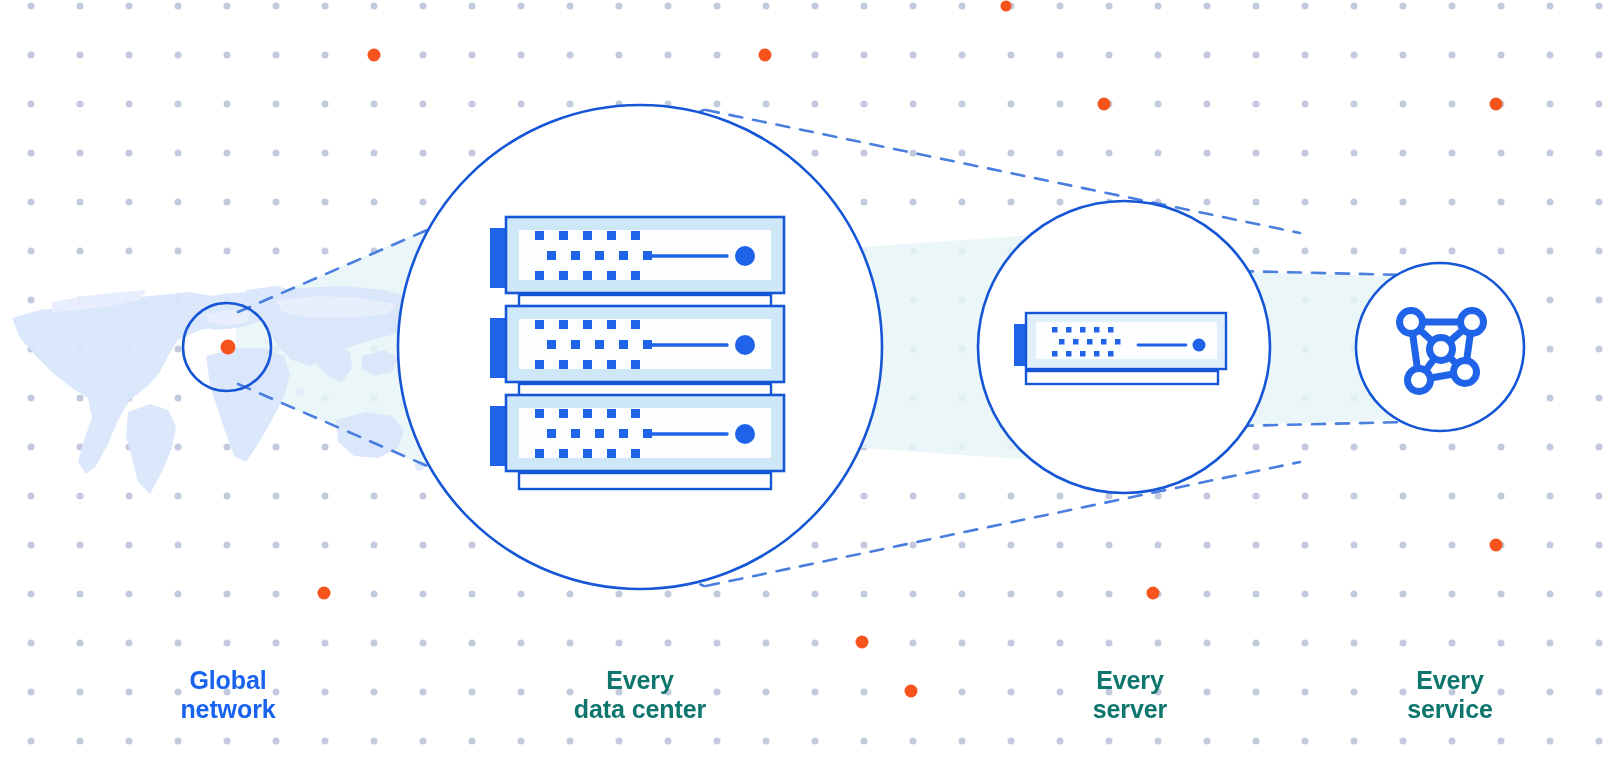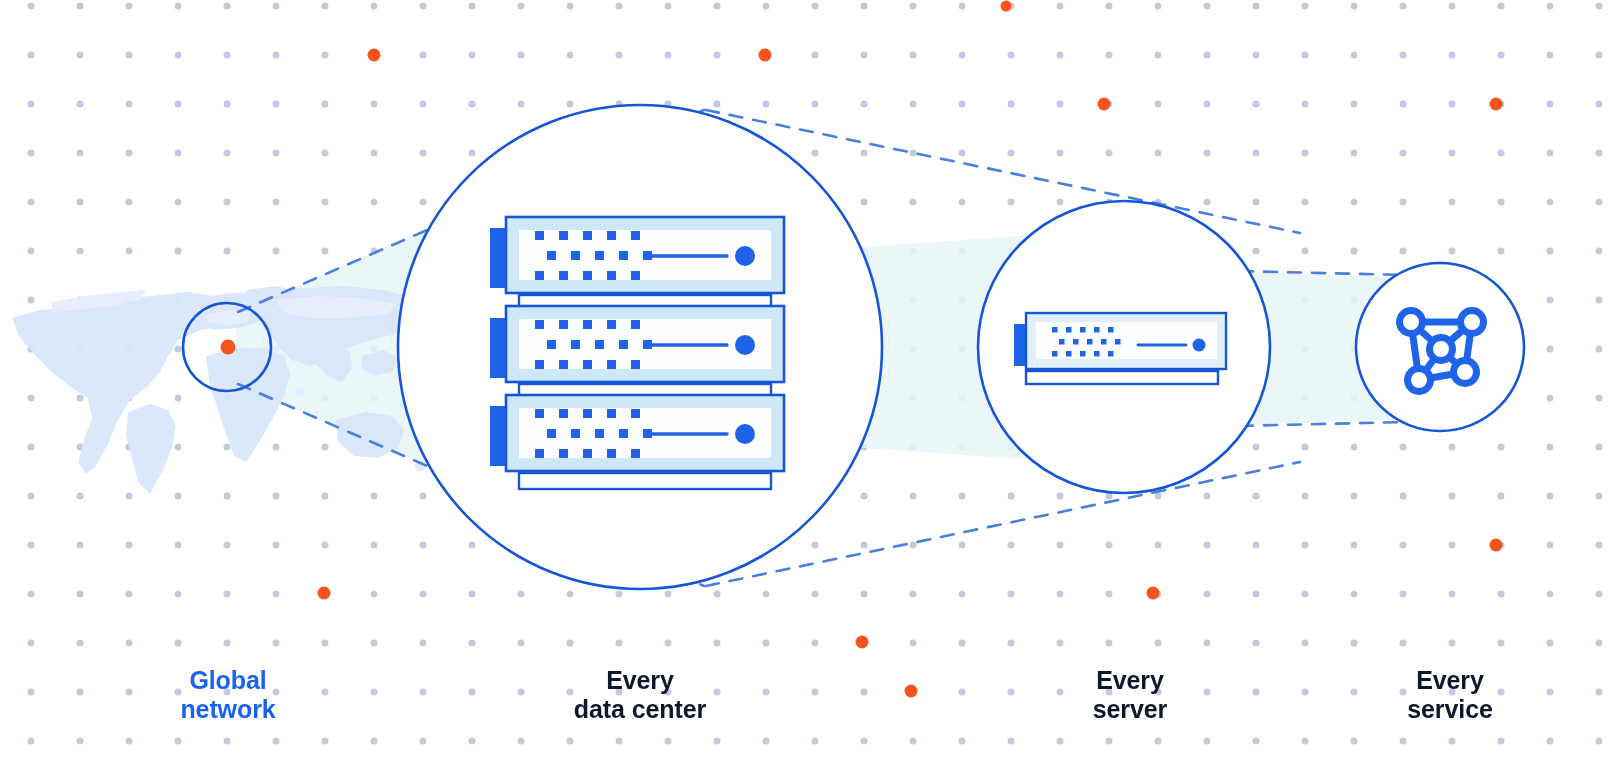--- a/index.html
+++ b/index.html
@@ -28,21 +28,21 @@
   .label {
     position: absolute;
     text-align: center;
     line-height: 1.17;
     font-size: 25px;
     font-weight: 700;
     letter-spacing: -0.1px;
     white-space: pre-line;
     user-select: none;
   }
-  .label.dark  { color: #0f172a; }
+  .label.dark  { color: #0f766e; }
   .label.blue  { color: #1862f0; }
 
   #lbl-global      { left: 118px;  top: 666px; width: 220px; }
   #lbl-datacenter  { left: 530px;  top: 666px; width: 220px; }
   #lbl-server      { left: 1020px; top: 666px; width: 220px; }
   #lbl-service     { left: 1340px; top: 666px; width: 220px; }
 </style>
 </head>
 <body>
 

